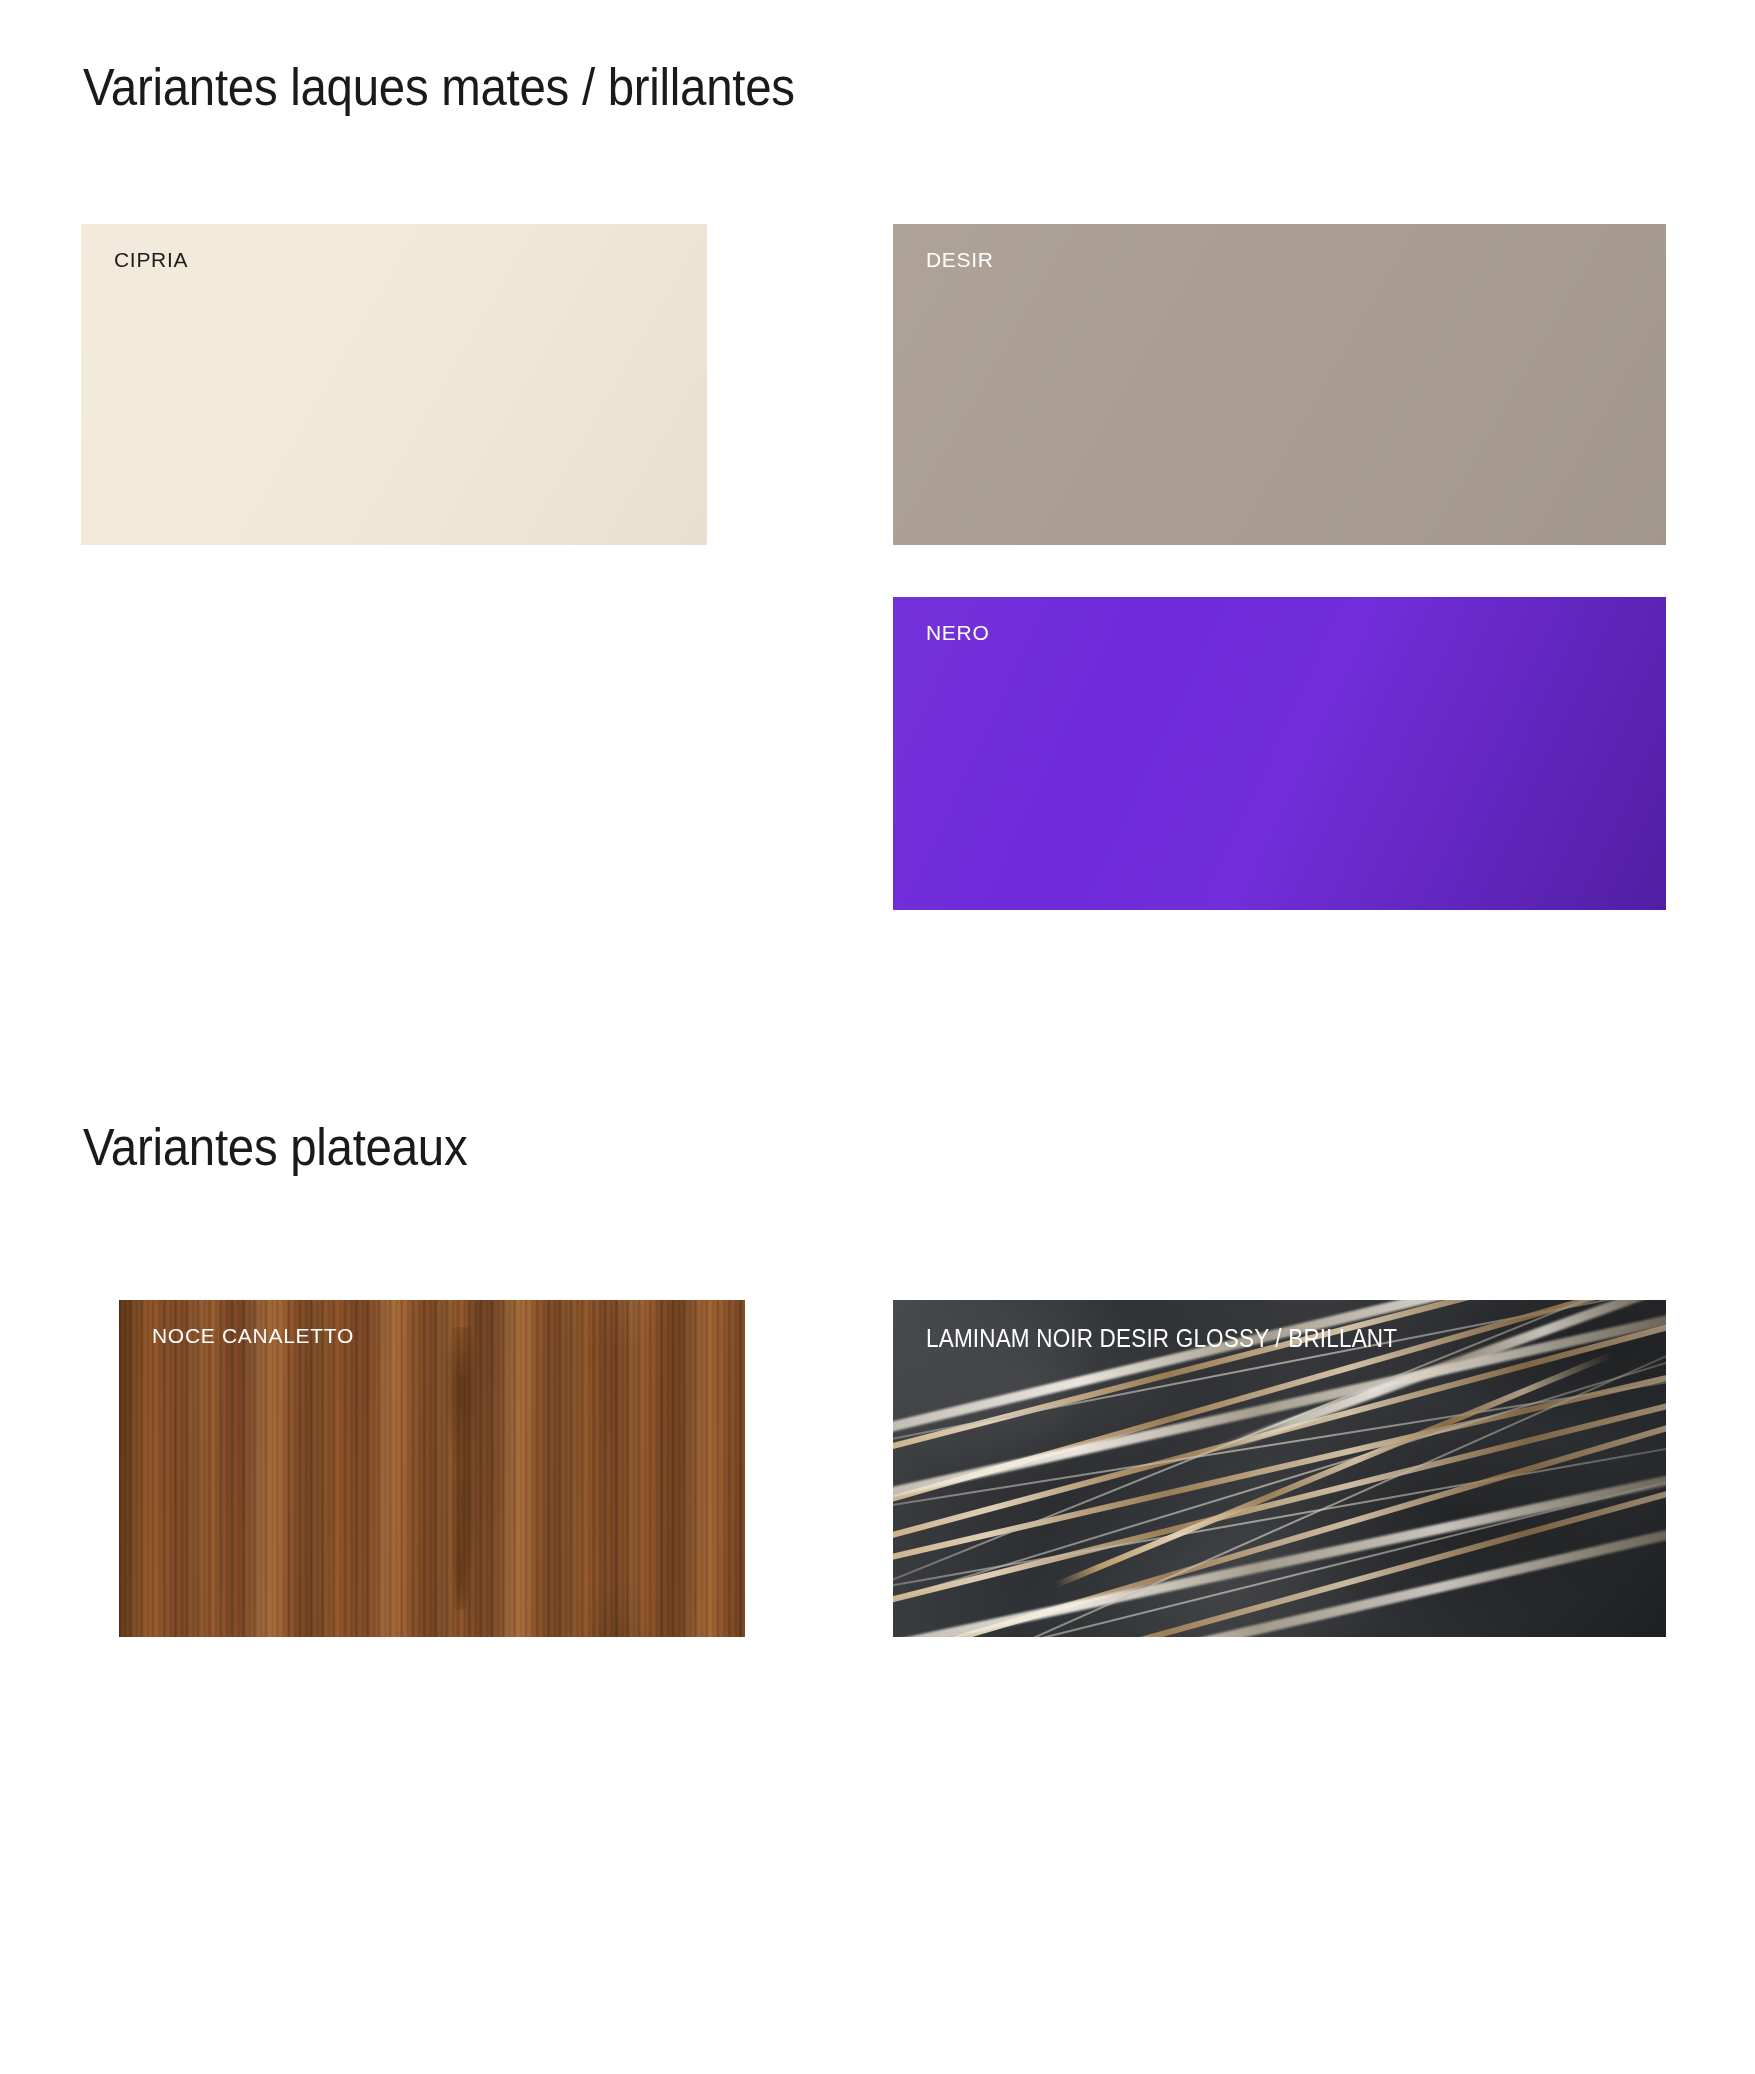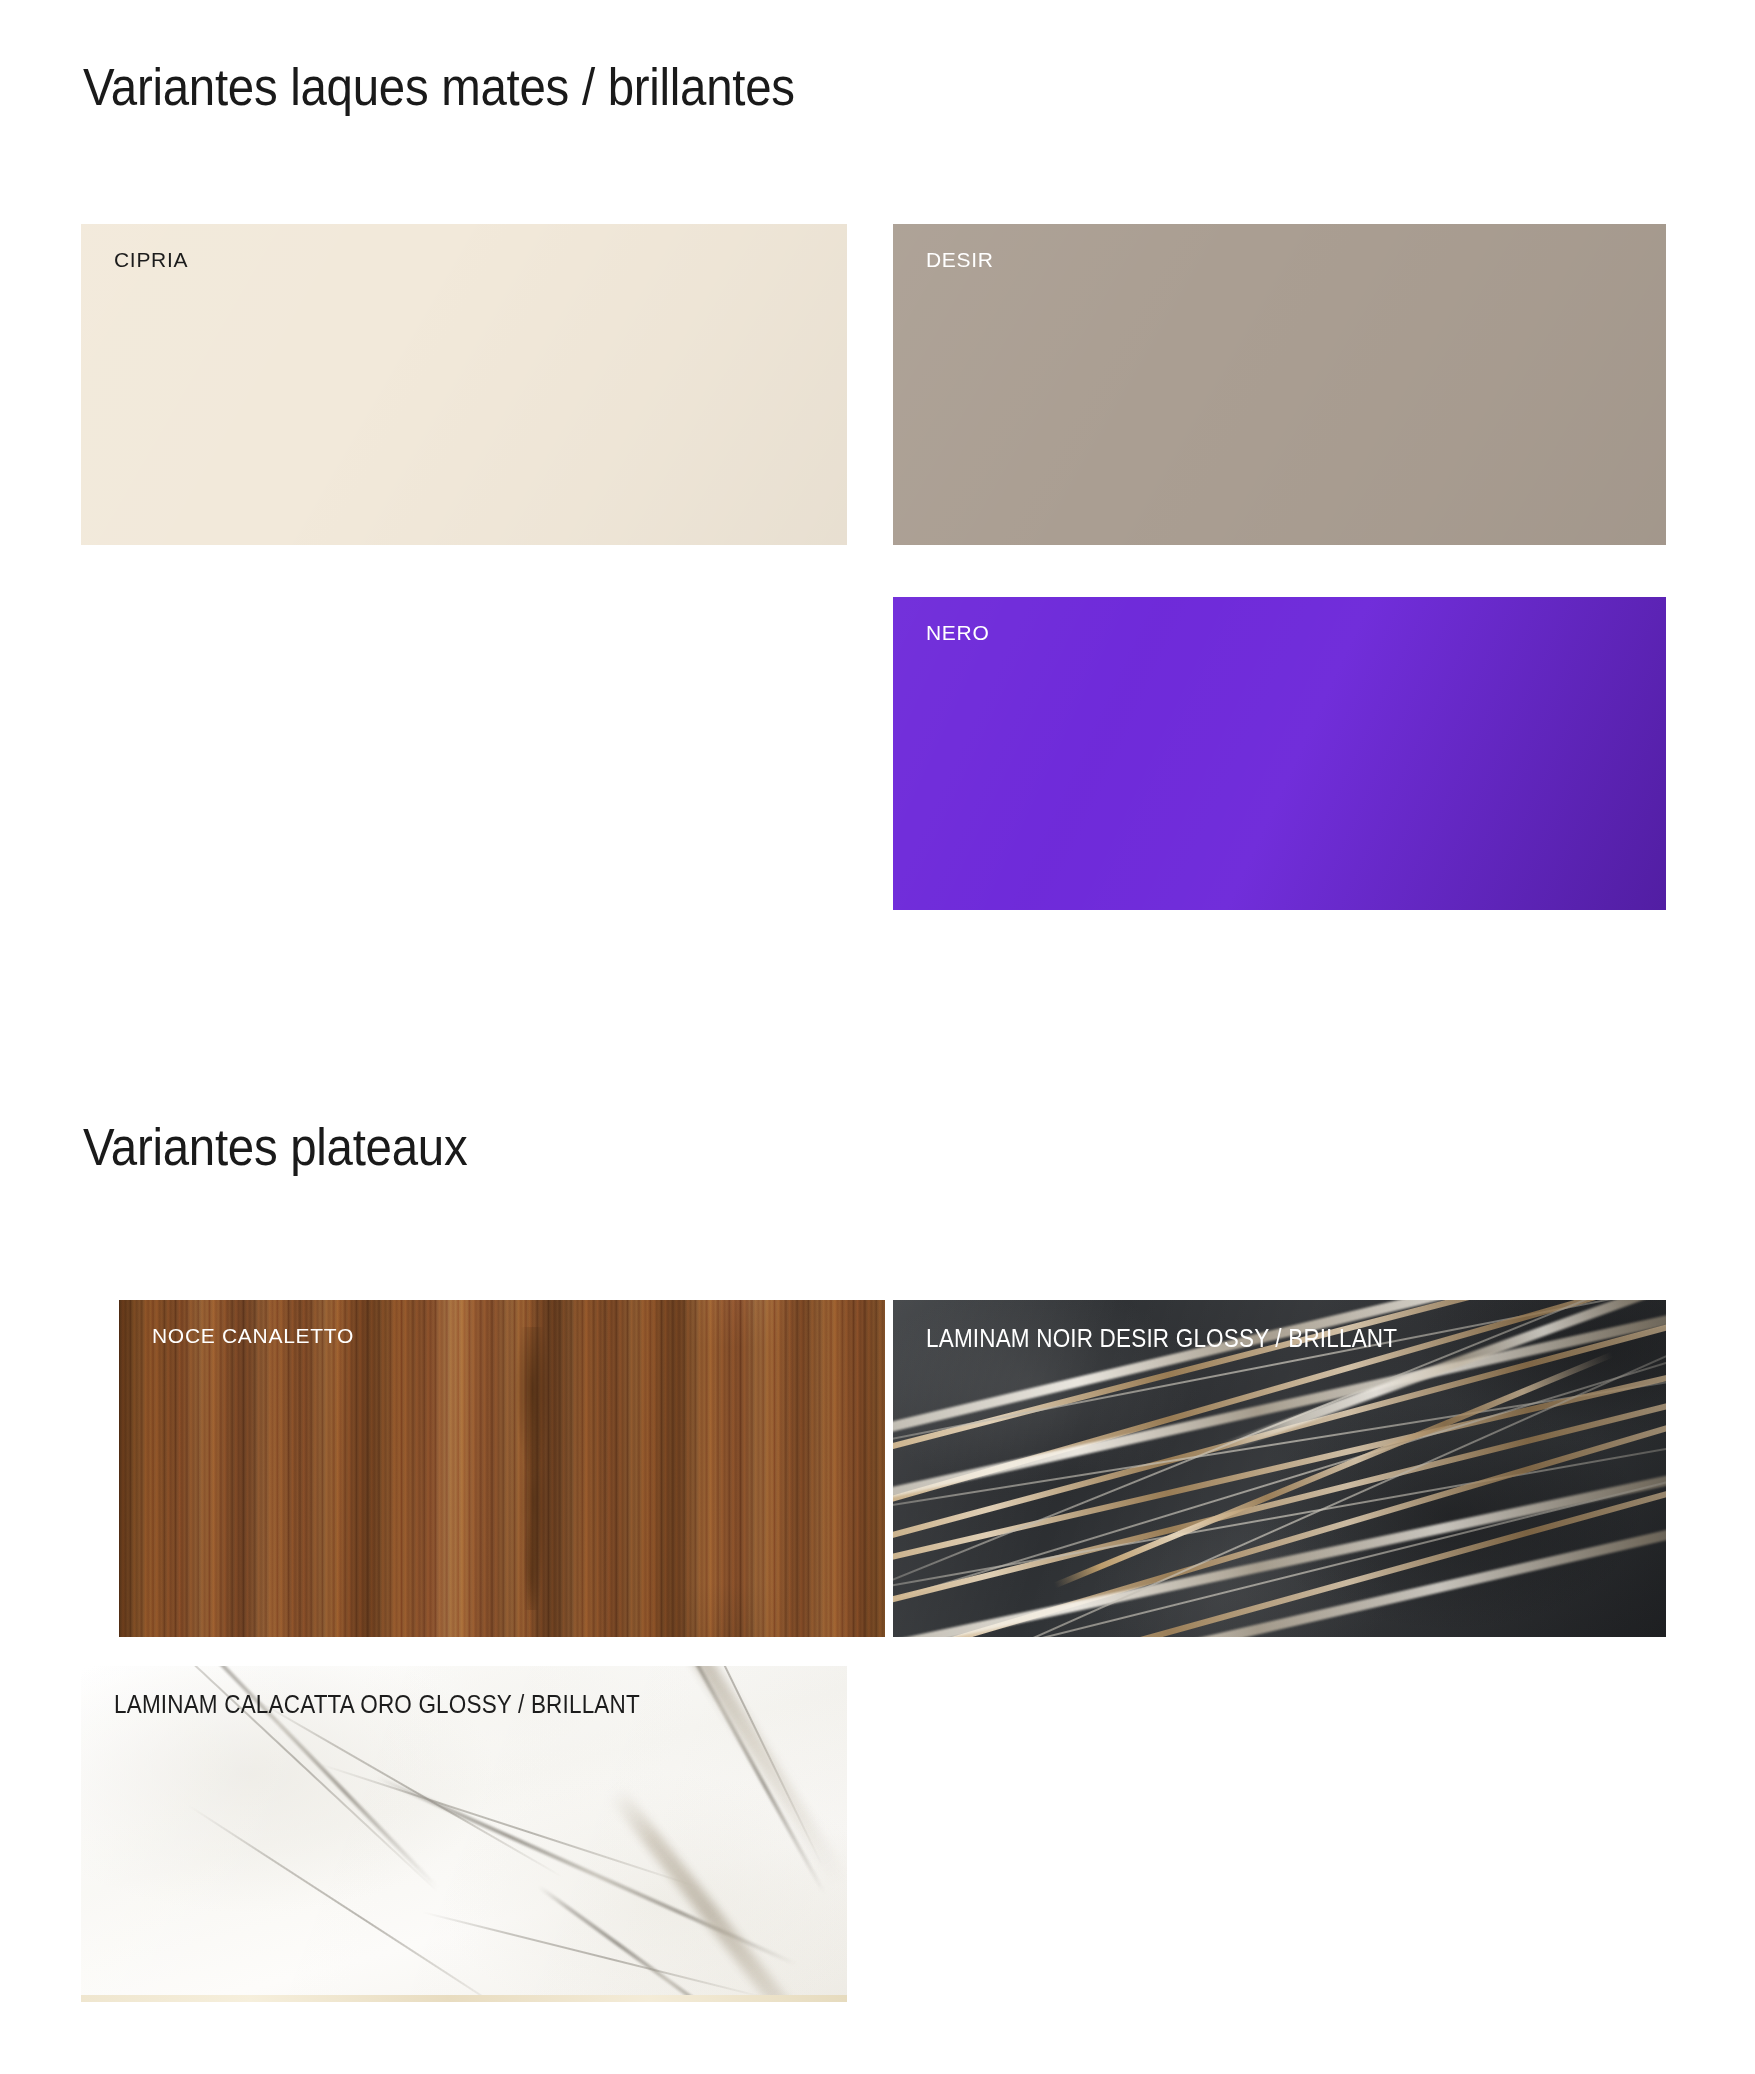--- a/index.html
+++ b/index.html
@@ -53,21 +53,21 @@
   .swatch-label.light { color: #ffffff; }
   .swatch-label.dark  { color: #1c1c1c; }
   .swatch-label.condensed {
     font-size: 25px;
     letter-spacing: 0.2px;
     transform: scaleX(0.90);
     transform-origin: left center;
   }
 
   
-  .col-left  { left: 81px;  width: 766px; }
+  .col-left  { left: 81px;  width: 626px; }
   .col-right { left: 893px; width: 773px; }
   .row-1 { top: 224px;  height: 321px; }
   .row-2 { top: 597px;  height: 313px; }
   .row-3 { top: 1300px; height: 337px; }
   .row-4 { top: 1666px; height: 336px; }
 
   
   .fill-cipria     { background: #f2e9da; }
   .fill-corda      { background: #aa9e92; }
   .fill-pistacchio { background: #ac9178; }
@@ -329,34 +329,15 @@
       <div class="vein cream" style="top: 314px; transform: rotate(-13deg);"></div>
       <div class="vein hair" style="top: 113px; transform: rotate(-22deg);"></div>
       <div class="vein hair" style="top: 217px; transform: rotate(-24deg);"></div>
       <div class="vein gold" style="top: 167px; transform: rotate(-22.5deg); left: 18%; width: 78%;"></div>
       <div class="vein cream" style="top:  49px; transform: rotate(-20deg); left: 40%; width: 72%;"></div>
     </div>
     <div class="gloss"></div>
     <span class="swatch-label light condensed">LAMINAM NOIR DESIR GLOSSY / BRILLANT</span>
   </div>
 
-  <div class="swatch col-left row-4 marble-light">
-    <div>
-      <div class="vein taupe" style="top:  8px; left: 52%; width: 62%; transform: rotate(58deg);"></div>
-      <div class="vein grey" style="top:  32px; left: 54%; width: 58%; transform: rotate(61deg);"></div>
-      <div class="vein greyfine" style="top:  13px; left: 58%; width: 54%; transform: rotate(64deg);"></div>
-      <div class="vein grey" style="top:  49px; left: -6%; width: 62%; transform: rotate(46deg);"></div>
-      <div class="vein greyfine" style="top:  78px; left: -2%; width: 56%; transform: rotate(43deg);"></div>
-      <div class="vein greyfine" style="top: 122px; left: 20%; width: 46%; transform: rotate(30deg);"></div>
-      <div class="vein greyfine" style="top: 159px; left: 30%; width: 52%; transform: rotate(18deg);"></div>
-      <div class="vein grey" style="top: 203px; left: 36%; width: 60%; transform: rotate(24deg);"></div>
-      <div class="vein greyfine" style="top: 243px; left: 10%; width: 50%; transform: rotate(33deg);"></div>
-      <div class="vein taupe" style="top: 267px; left: 60%; width: 50%; transform: rotate(52deg);"></div>
-      <div class="vein greyfine" style="top: 288px; left: 44%; width: 46%; transform: rotate(14deg);"></div>
-      <div class="vein grey" style="top: 309px; left: 56%; width: 40%; transform: rotate(36deg);"></div>
-    </div>
-    <div class="gloss"></div>
-    <div class="edge-strip"></div>
-    <span class="swatch-label dark condensed">LAMINAM CALACATTA ORO GLOSSY / BRILLANT</span>
-  </div>
 
 </div>
 
 
 </body></html>

